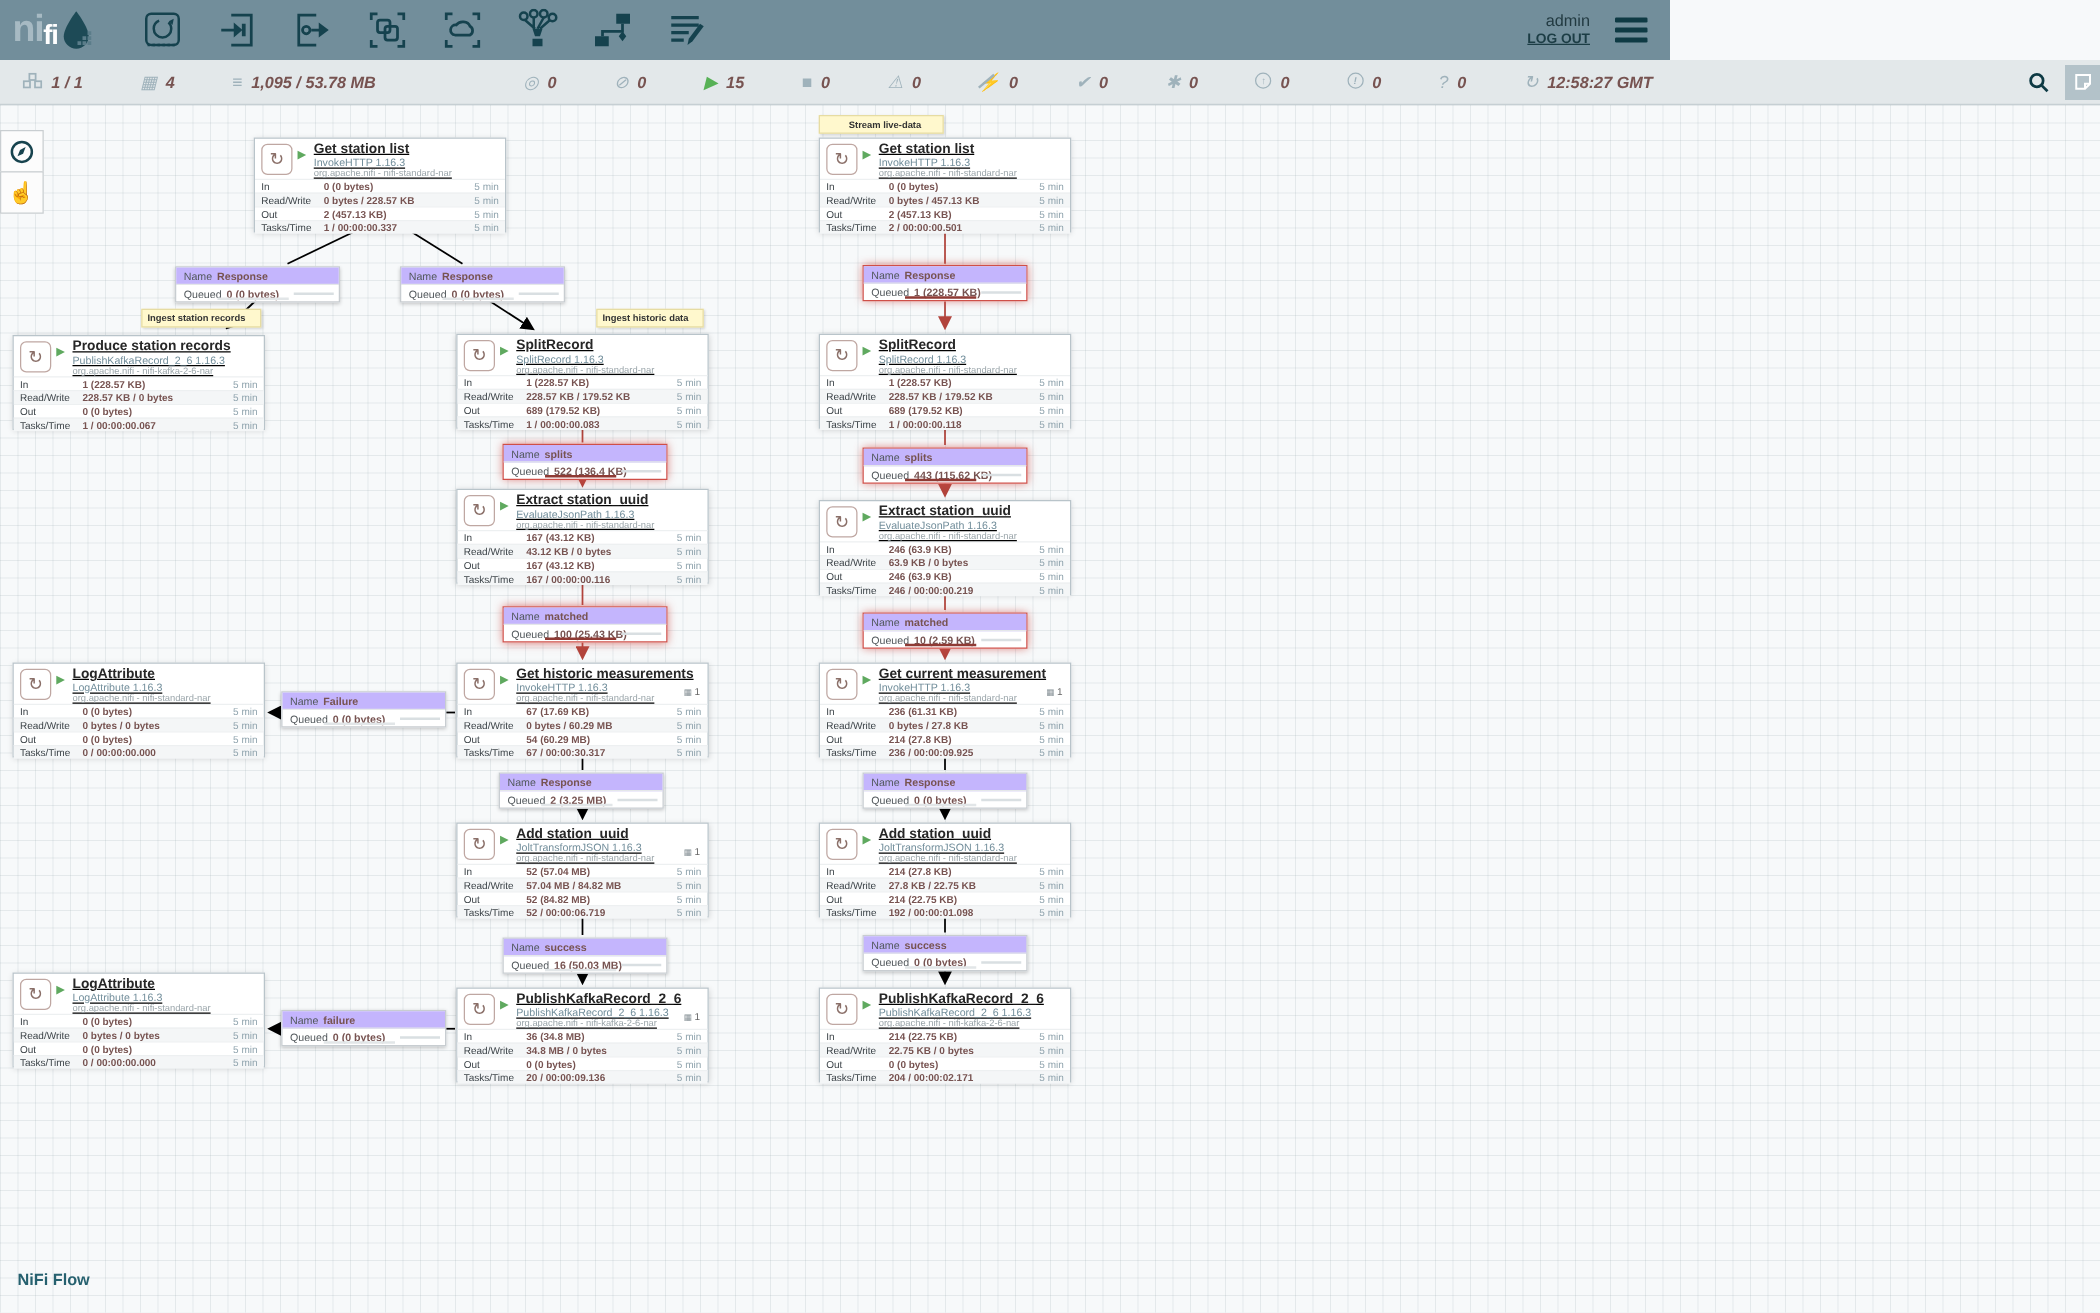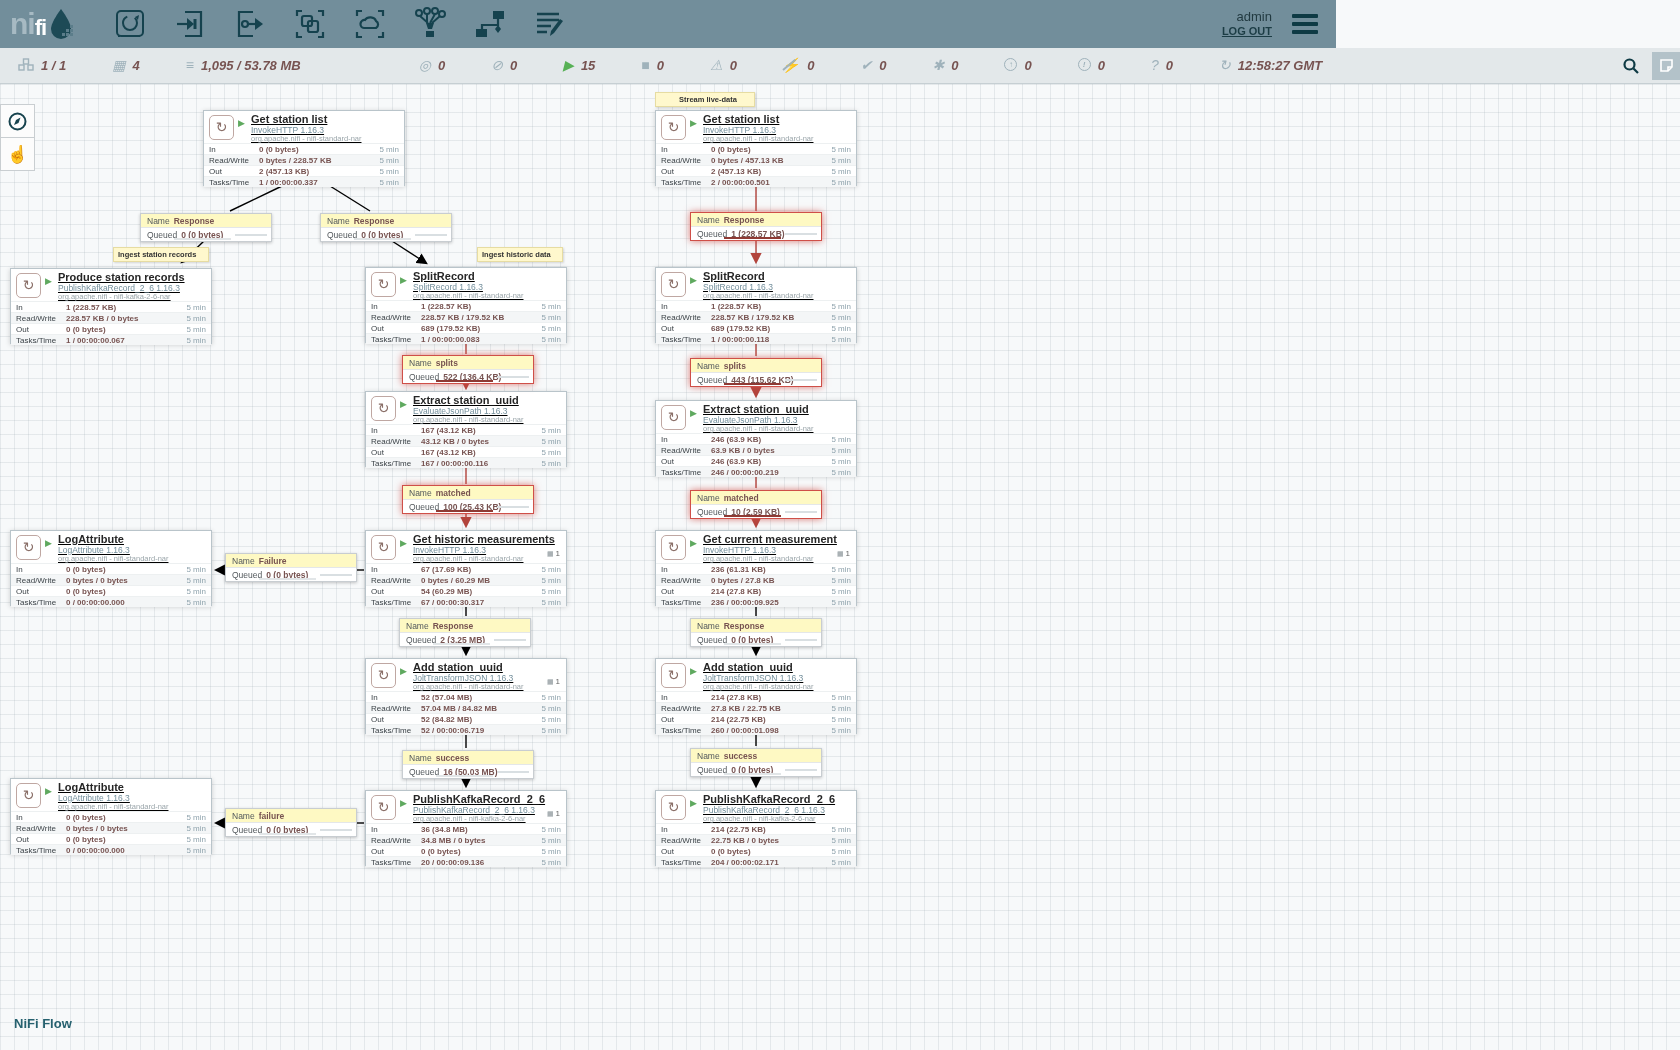--- a/index.html
+++ b/index.html
@@ -61,21 +61,21 @@
   .stat-row{height:10px;font-size:8px;display:flex;align-items:center;padding:0 5px;border-top:1px solid #edf0f1;}
   .stat-row.alt{background:#f4f6f7;}
   .stat-label{width:50px;color:#3c4348;}
   .stat-value{flex:1;color:#775351;font-weight:bold;white-space:nowrap;}
   .stat-window{color:#8fa3ad;}
   
   .qlabel{position:absolute;width:132px;background:#fff;border:1px solid #c8cdd1;box-shadow:0 1px 3px rgba(0,0,0,.22);
     z-index:2;font-size:8.5px;box-sizing:border-box;cursor:pointer;}
   .qlabel.alarm{border-color:#cf4f48;box-shadow:0 0 7px rgba(207,79,72,.75);}
   .ql-row{height:13px;display:flex;align-items:center;padding:0 6px;gap:4px;position:relative;}
-  .ql-row.head{background:#fef9c3;border-bottom:1px solid #e4e7e9;}
+  .ql-row.head{background:#c4b5fd;border-bottom:1px solid #e4e7e9;}
   .ql-key{color:#52585c;}
   .ql-val{color:#775351;font-weight:bold;white-space:nowrap;}
   .ql-bar-count{position:absolute;left:25%;bottom:1px;width:44%;height:2px;background:#e2e6e8;}
   .qlabel.alarm .ql-bar-count{background:#8f3a34;}
   .ql-bar-size{position:absolute;left:72%;bottom:5px;width:25%;height:2px;background:#d9dfe2;}
   
   .note-label{position:absolute;height:15px;background:#fff8cd;border:1px solid #e6dca2;box-shadow:1px 1px 2px rgba(0,0,0,.15);
     font-size:7.5px;font-weight:bold;color:#333;line-height:14px;padding:0 4px;z-index:1;white-space:nowrap;overflow:hidden;
     box-sizing:border-box;cursor:pointer;}
   
@@ -707,21 +707,21 @@
         <span class="stat-value">27.8 KB / 22.75 KB</span>
         <span class="stat-window">5 min</span>
       </div>
       <div class="stat-row">
         <span class="stat-label">Out</span>
         <span class="stat-value">214 (22.75 KB)</span>
         <span class="stat-window">5 min</span>
       </div>
       <div class="stat-row alt">
         <span class="stat-label">Tasks/Time</span>
-        <span class="stat-value">260 / 00:00:01.098</span>
+        <span class="stat-value">192 / 00:00:01.098</span>
         <span class="stat-window">5 min</span>
       </div>
     </div>
     <div class="processor" style="left: 10px; top: 778px; width: 202px;">
       <div class="proc-header">
         <span class="proc-icon">↻</span>
         <span class="run-icon">▶</span>
         <div class="proc-titles">
           <div class="proc-title">LogAttribute</div>
           <div class="proc-type">LogAttribute 1.16.3</div>

